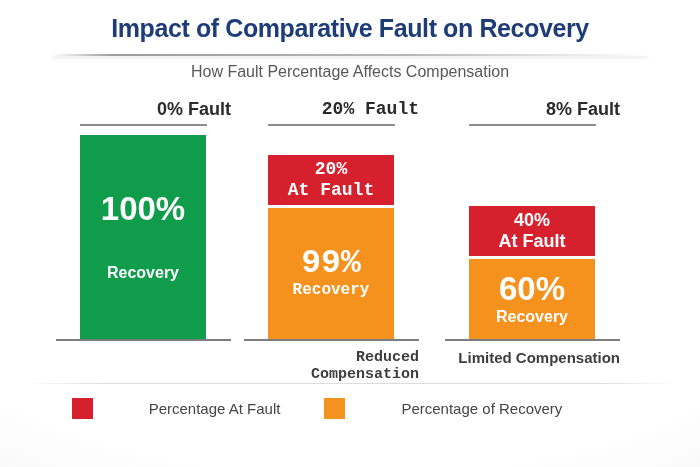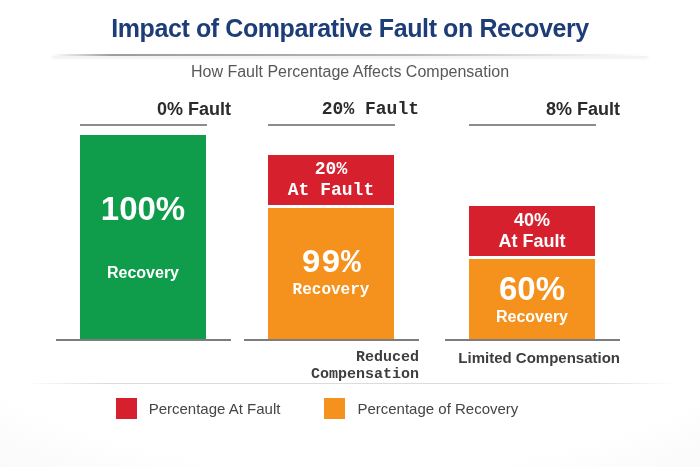--- a/index.html
+++ b/index.html
@@ -69,21 +69,21 @@
   }
   .legend{
     position:absolute;top:398px;left:0;width:700px;
     display:flex;justify-content:center;gap:44px;
     padding-right:66px;box-sizing:border-box;
   }
   .legend-item{display:flex;align-items:center;gap:12px;}
   .swatch{width:21px;height:21px;display:inline-block;}
   .swatch.red{background:#d7202e;}
   .swatch.orange{background:#f5921e;}
-  .legend-label{font-size:15px;color:#454545;}
+  .legend-label{font-size:15px;color:#454545;margin-left:44px;}
 </style>
 </head>
 <body>
 
 <div class="canvas">
 
   <div class="page-title">Impact of Comparative Fault on Recovery</div>
   <div class="title-rule"></div>
   <div class="subtitle">How Fault Percentage Affects Compensation</div>
 

